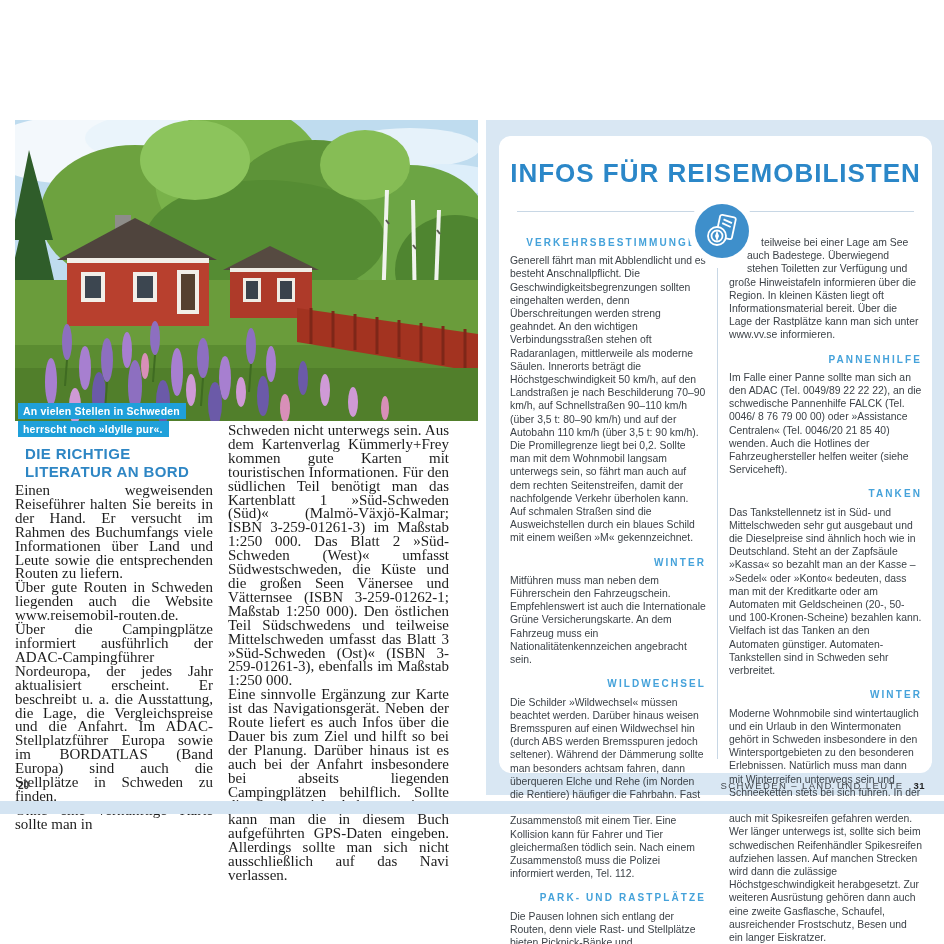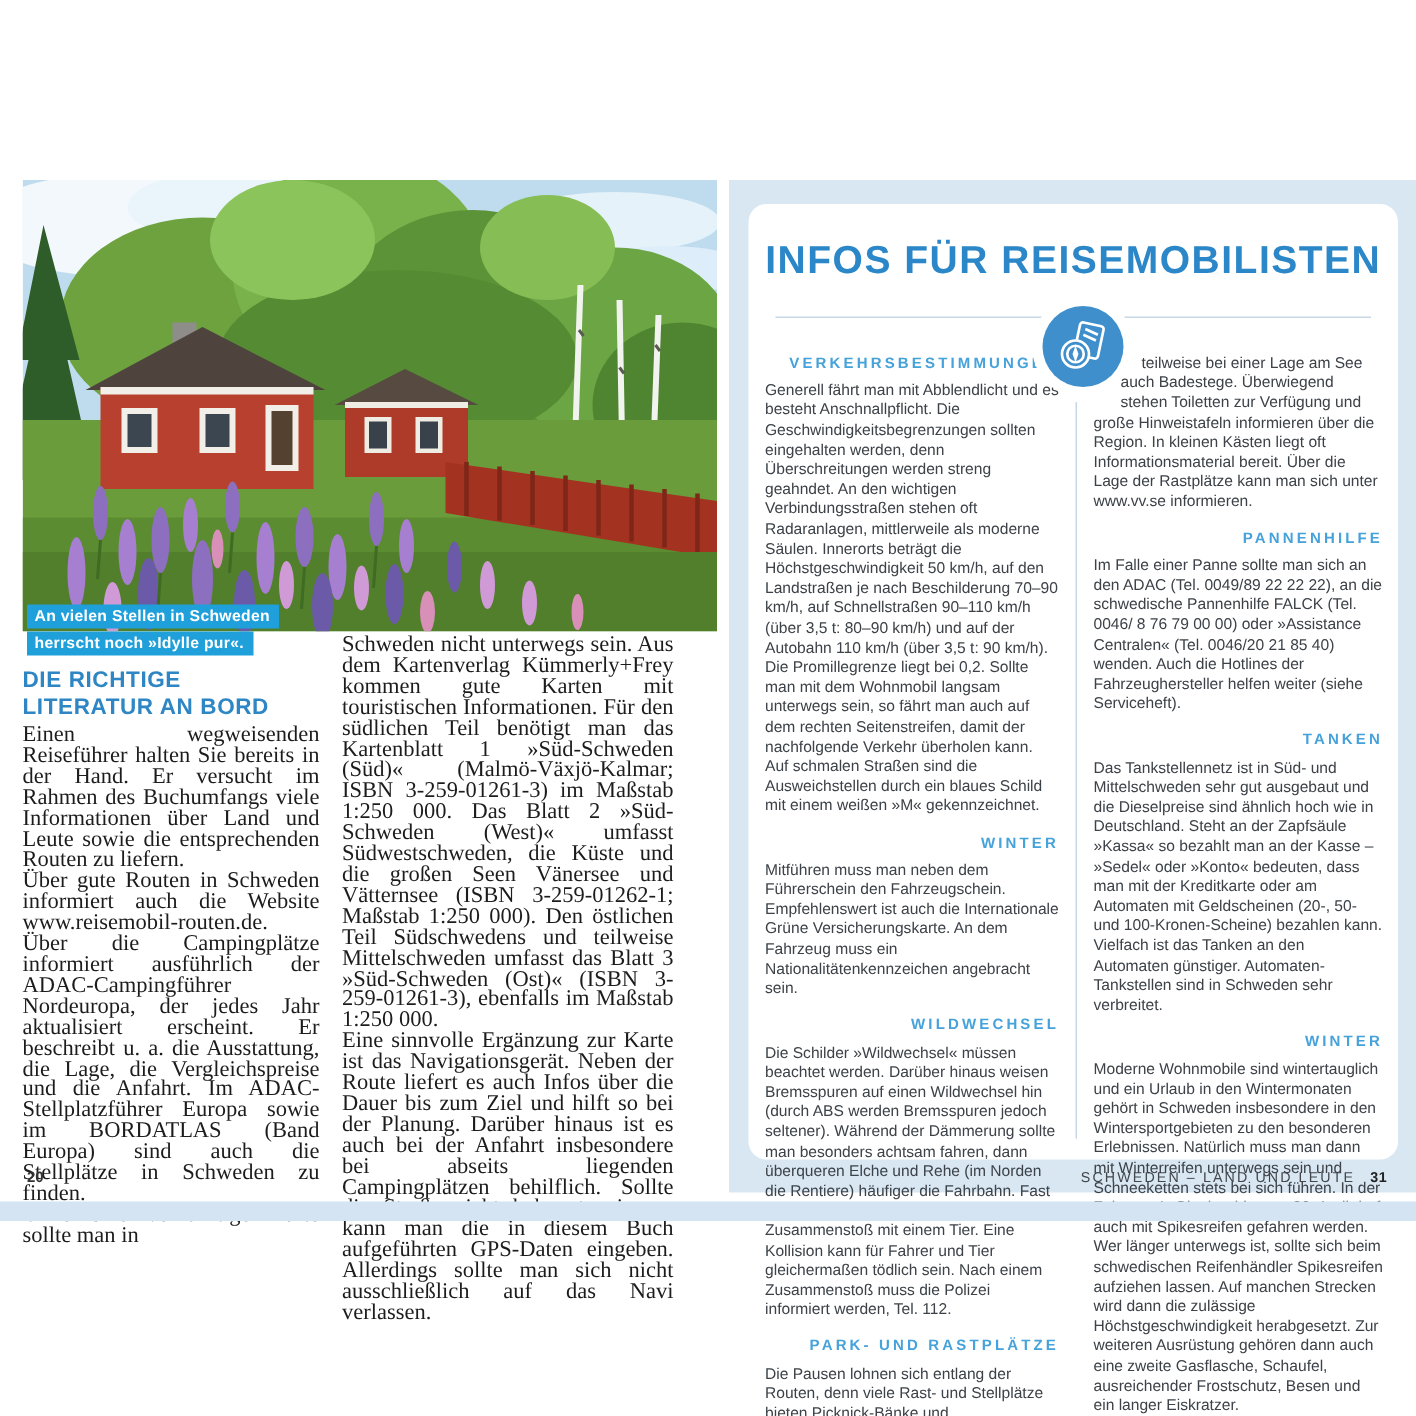--- a/index.html
+++ b/index.html
@@ -5,21 +5,21 @@
   html,body{margin:0;padding:0;background:#ffffff;}
   #canvas{position:relative;width:944px;height:944px;background:#ffffff;overflow:hidden;
           font-family:"Liberation Sans",sans-serif;}
 
   
   #photo{position:absolute;left:15px;top:120px;width:463px;height:301px;overflow:hidden;}
   #photo svg{display:block;}
   .caption{position:absolute;left:18px;top:403px;z-index:5;}
   .caption-line{display:table;background:#1fa0da;color:#ffffff;font-size:10.5px;font-weight:bold;
                 padding:2px 6px 2px 5px;margin-bottom:2px;letter-spacing:.2px;text-align:right;}
-  .lp-heading{position:absolute;left:15px;top:445px;width:190px;color:#2e86c4;
+  .lp-heading{position:absolute;left:25px;top:445px;width:190px;color:#2e86c4;
               font-size:15px;font-weight:bold;line-height:1.22;letter-spacing:.4px;}
   .lp-col{position:absolute;font-family:"Liberation Serif",serif;font-size:15px;
           line-height:13.9px;color:#1c1c1c;text-align:justify;}
   .lp-col p{margin:0;}
   #lp-col1{left:15px;top:484px;width:198px;}
   #lp-col2{left:228px;top:424px;width:221px;}
   .pagenum-left{position:absolute;left:18px;top:780px;font-size:10px;font-weight:bold;color:#333;}
 
   
   #rp-bg{position:absolute;left:486px;top:120px;width:458px;height:675px;background:#d9e7f3;}
@@ -171,21 +171,21 @@
 
   <div class="caption">
     <div class="caption-line">An vielen Stellen in Schweden</div>
     <div class="caption-line">herrscht noch »Idylle pur«.</div>
   </div>
 
   <div class="lp-heading">DIE RICHTIGE LITERATUR AN BORD</div>
 
   <div class="lp-col" id="lp-col1">
     <p>Einen wegweisenden Reiseführer halten Sie bereits in der Hand. Er versucht im Rahmen des Buchumfangs viele Informationen über Land und Leute sowie die entsprechenden Routen zu liefern.</p>
-    <p>Über gute Routen in Schweden informiert auch die Website www.reisemobil-routen.de.</p>
+    <p>Über gute Routen in Schweden liegenden auch die Website www.reisemobil-routen.de.</p>
     <p>Über die Campingplätze informiert ausführlich der ADAC-Campingführer Nordeuropa, der jedes Jahr aktualisiert erscheint. Er beschreibt u. a. die Ausstattung, die Lage, die Vergleichspreise und die Anfahrt. Im ADAC-Stellplatzführer Europa sowie im BORDATLAS (Band Europa) sind auch die Stellplätze in Schweden zu finden.</p>
     <p>Ohne eine vernünftige Karte sollte man in</p>
   </div>
 
   <div class="lp-col" id="lp-col2">
     <p>Schweden nicht unterwegs sein. Aus dem Kartenverlag Kümmerly+Frey kommen gute Karten mit touristischen Informationen. Für den südlichen Teil benötigt man das Kartenblatt 1 »Süd-Schweden (Süd)« (Malmö-Växjö-Kalmar; ISBN 3-259-01261-3) im Maßstab 1:250 000. Das Blatt 2 »Süd-Schweden (West)« umfasst Südwestschweden, die Küste und die großen Seen Vänersee und Vätternsee (ISBN 3-259-01262-1; Maßstab 1:250 000). Den östlichen Teil Südschwedens und teilweise Mittelschweden umfasst das Blatt 3 »Süd-Schweden (Ost)« (ISBN 3-259-01261-3), ebenfalls im Maßstab 1:250 000.</p>
     <p>Eine sinnvolle Ergänzung zur Karte ist das Navigationsgerät. Neben der Route liefert es auch Infos über die Dauer bis zum Ziel und hilft so bei der Planung. Darüber hinaus ist es auch bei der Anfahrt insbesondere bei abseits liegenden Campingplätzen behilflich. Sollte die Straße nicht bekannt sein, so kann man die in diesem Buch aufgeführten GPS-Daten eingeben. Allerdings sollte man sich nicht ausschließlich auf das Navi verlassen.</p>
   </div>
 
   <div class="pagenum-left">20</div>

